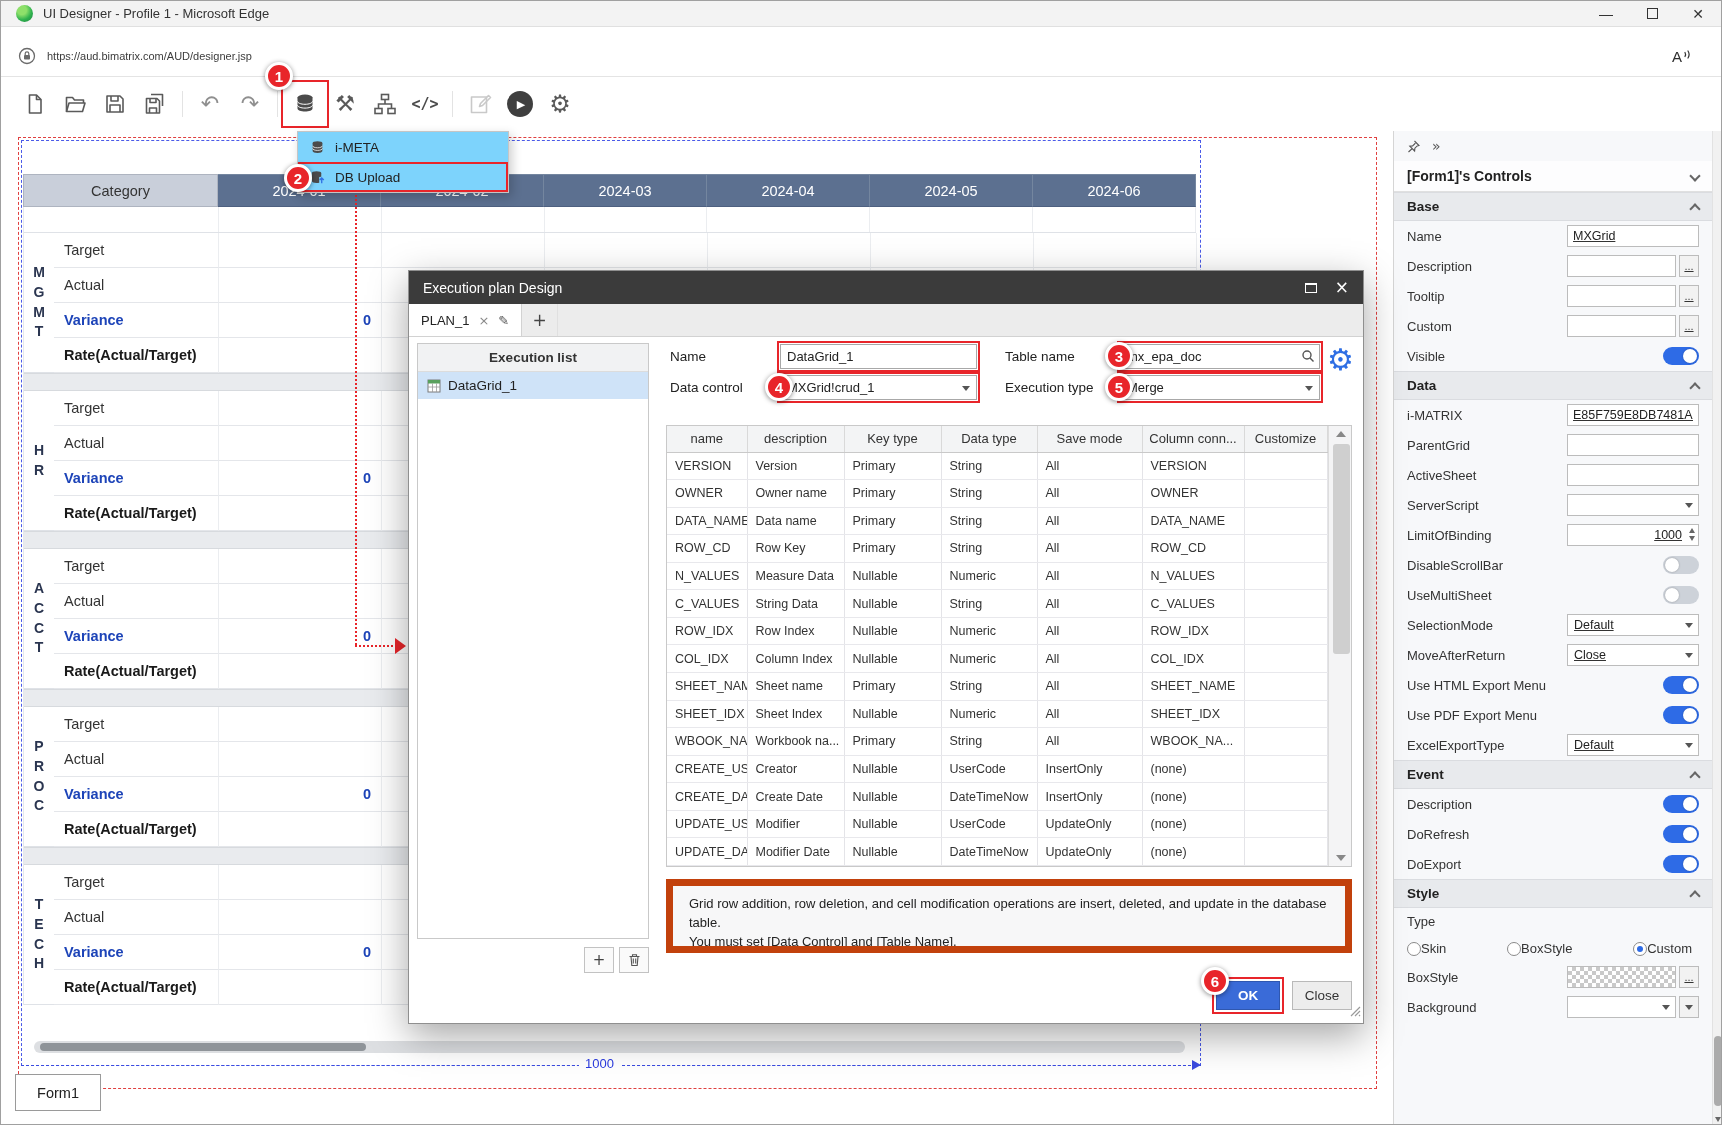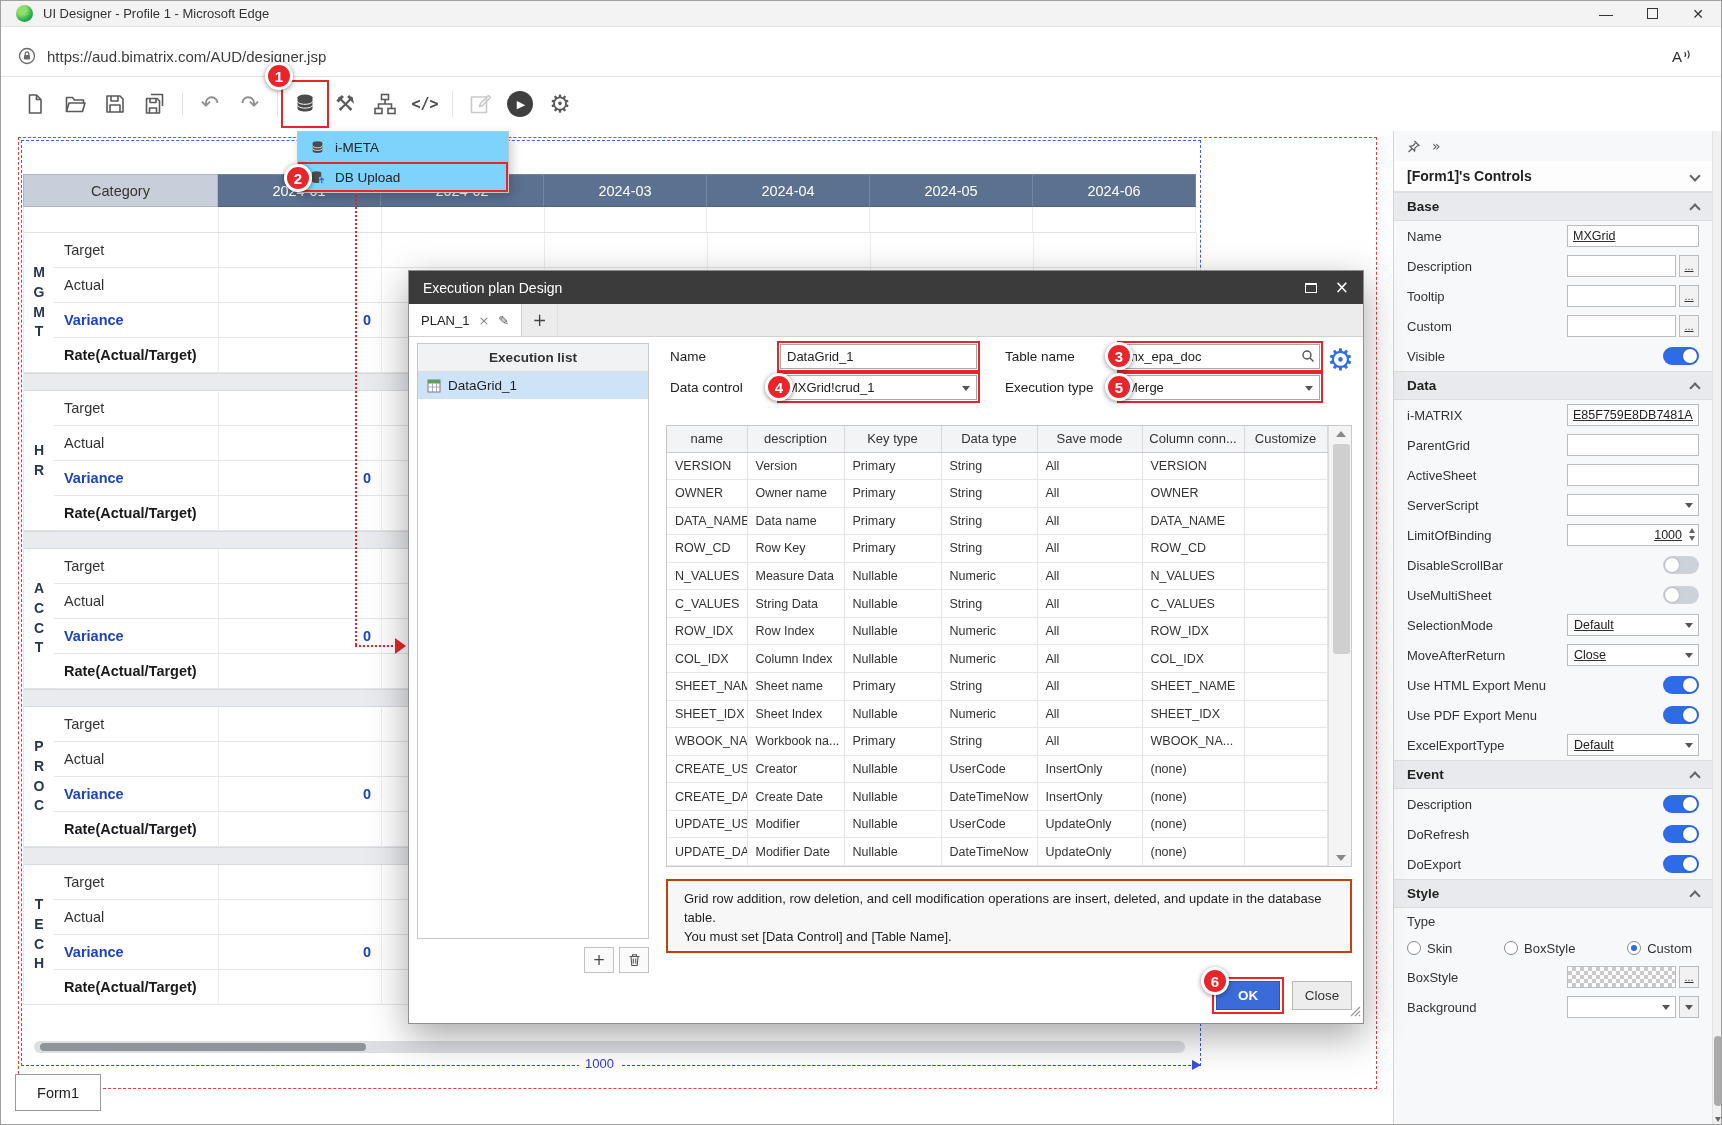--- a/index.html
+++ b/index.html
@@ -12,21 +12,21 @@
   
   .titlebar { position:absolute; left:0; top:0; width:100%; height:26px; background:#f3f3f3; border-bottom:1px solid #e0e0e0; display:flex; align-items:center; z-index:10; }
   .app-icon { width:17px; height:17px; margin-left:15px; border-radius:50%; background:radial-gradient(circle at 35% 30%, #8ee06a 0 28%, #2fb24e 60%, #1c7e3e); }
   .title-text { margin-left:10px; font-size:13px; color:#333; }
   .win-controls { margin-left:auto; display:flex; height:100%; }
   .win-btn { width:46px; height:100%; display:flex; align-items:center; justify-content:center; font-size:14px; color:#333; }
   .max-box { width:11px; height:11px; border:1px solid #333; }
 
   .addressbar { position:absolute; left:0; top:35px; width:100%; height:41px; background:#fff; border-bottom:1px solid #e4e4e4; display:flex; align-items:center; z-index:10; }
   .site-icon { margin-left:17px; display:flex; }
-  .url-text { margin-left:11px; font-size:15px; color:#3c3c3c; }
+  .url-text { margin-left:11px; font-size:11px; color:#3c3c3c; }
   .read-aloud { margin-left:auto; margin-right:28px; display:flex; align-items:flex-start; gap:2px; font-size:15px; color:#2f2f2f; }
 
   
   .toolbar { position:absolute; left:0; top:76px; width:1392px; height:54px; background:#fff; display:flex; align-items:center; padding-left:14px; z-index:10; }
   .tb-btn { width:40px; height:40px; display:flex; align-items:center; justify-content:center; position:relative; color:#4b4b4b; }
   .tb-sep { width:1px; height:26px; background:#e3e3e3; margin:0 7px; }
   .tb-glyph { font-size:22px; color:#5a5a5a; line-height:1; }
   .tb-glyph.dim { color:#8f8f8f; }
   .code-glyph { font-family:"DejaVu Sans Mono","Liberation Mono",monospace; font-weight:bold; font-size:15px; color:#4b4b4b; }
   .run-circle { width:26px; height:26px; border-radius:50%; background:#3f3f3f; color:#fff; display:flex; align-items:center; justify-content:center; font-size:11px; padding-left:2px; }
@@ -113,21 +113,21 @@
 
   .plan-table { position:absolute; left:257px; top:154px; width:686px; height:442px; border:1px solid #c9c9c9; display:flex; overflow:hidden; background:#fff; }
   table.pt { border-collapse:collapse; table-layout:fixed; width:660px; }
   .pt th { height:26px; background:#f3f4f5; border-right:1px solid #d9d9d9; border-bottom:1px solid #c9c9c9; font-size:13px; font-weight:normal; color:#333; text-align:center; overflow:hidden; white-space:nowrap; }
   .pt td { height:26px; border-right:1px solid #e4e4e8; border-bottom:1px solid #e8e8ec; font-size:12.5px; color:#333; padding:0 8px; overflow:hidden; white-space:nowrap; }
   .pt-scroll { width:26px; flex:0 0 26px; background:#f4f4f5; border-left:1px solid #ddd; position:relative; }
   .tri-u-s { width:0; height:0; border-left:5px solid transparent; border-right:5px solid transparent; border-bottom:6px solid #888; position:absolute; left:7px; top:5px; }
   .tri-d-s { width:0; height:0; border-left:5px solid transparent; border-right:5px solid transparent; border-top:6px solid #888; position:absolute; left:7px; bottom:5px; }
   .pt-thumb { position:absolute; left:4px; top:18px; width:17px; height:210px; background:#cfcfcf; border-radius:3px; }
 
-  .dlg-info { position:absolute; left:257px; top:608px; width:686px; height:74px; background:#f7f7f8; border:2px solid #c2410c; padding:9px 16px; font-size:13px; color:#222; line-height:1.45; overflow:hidden; }
+  .dlg-info { position:absolute; left:257px; top:608px; width:686px; height:74px; background:#f7f7f8; border:7px solid #c2410c; padding:9px 16px; font-size:13px; color:#222; line-height:1.45; overflow:hidden; }
   .dlg-buttons { position:absolute; left:257px; top:710px; width:686px; display:flex; justify-content:flex-end; gap:12px; }
   .btn-ok { position:relative; width:64px; height:29px; background:#3a6bd8; color:#fff; font-size:13.5px; font-weight:bold; display:flex; align-items:center; justify-content:center; border:1px solid #2f57b0; outline:2px solid #e8252a; outline-offset:2px; }
   .btn-close { width:60px; height:29px; background:#ededed; border:1px solid #b9b9b9; color:#333; font-size:13.5px; display:flex; align-items:center; justify-content:center; }
   .dlg-grip { position:absolute; right:2px; bottom:2px; }
 
   
   .props { position:absolute; left:1392px; top:130px; width:319px; height:995px; background:#f7f8fa; border-left:1px solid #d5d5d5; overflow:hidden; z-index:20; }
   .props-pin-row { height:30px; display:flex; align-items:center; gap:12px; padding:0 13px; color:#555; font-size:14px; }
   .props-title-row { height:31px; display:flex; align-items:center; padding:0 13px; font-size:14px; font-weight:bold; color:#222; border-bottom:1px solid #e0e0e0; background:#fdfdfe; }
   .psec-h { height:29px; background:#e8eaed; border-top:1px solid #dadce0; border-bottom:1px solid #dadce0; display:flex; align-items:center; padding:0 13px; font-size:13.5px; font-weight:bold; color:#222; }
@@ -144,21 +144,21 @@
   .pselect .tri-d { position:absolute; right:5px; top:8px; }
   .pspin { width:132px; height:22px; border:1px solid #bcbcbc; background:#fff; display:flex; align-items:center; justify-content:flex-end; padding-right:16px; font-size:12.5px; position:relative; color:#222; }
   .spin-arrows { position:absolute; right:3px; top:3px; display:flex; flex-direction:column; gap:3px; }
   .tri-u-xs { width:0; height:0; border-left:3.5px solid transparent; border-right:3.5px solid transparent; border-bottom:5px solid #666; }
   .tri-d-xs { width:0; height:0; border-left:3.5px solid transparent; border-right:3.5px solid transparent; border-top:5px solid #666; }
   .toggle { width:36px; height:18px; border-radius:9px; background:#2e6be6; position:relative; }
   .toggle::after { content:""; position:absolute; width:14px; height:14px; border-radius:50%; background:#fff; top:2px; right:2px; box-shadow:0 0 2px rgba(0,0,0,.3); }
   .toggle.off { background:#cdd2d9; }
   .toggle.off::after { right:auto; left:2px; }
   .radio-row { height:28px; display:flex; align-items:center; padding:0 20px 0 13px; font-size:13px; color:#333; justify-content:space-between; }
-  .radio { display:flex; align-items:center; gap:6px; }
+  .radio { display:flex; align-items:flex-end; }
   .rdot { width:14px; height:14px; border-radius:50%; border:1px solid #8a8a8a; background:#fff; position:relative; }
   .rdot.checked::after { content:""; position:absolute; inset:3px; border-radius:50%; background:#2e6be6; }
   .pattern { width:109px; height:22px; border:1px solid #bcbcbc; background:repeating-conic-gradient(#c9c9c9 0% 25%, #fff 0% 50%) 0 0 / 8px 8px; }
   .props-scroll { position:absolute; left:1711px; top:130px; width:11px; height:995px; background:#f1f1f1; border-left:1px solid #e2e2e2; z-index:25; }
   .props-thumb { position:absolute; left:1px; top:905px; width:8px; height:70px; background:#ababab; border-radius:4px; }
   .props-scroll .tri-d-xs { position:absolute; left:2px; bottom:4px; }
 
   .form-tab { position:absolute; left:14px; top:1073px; width:86px; height:37px; background:#fff; border:1px solid #9a9a9a; display:flex; align-items:center; justify-content:center; font-size:14.5px; color:#222; z-index:8; }
 </style>
 </head>

